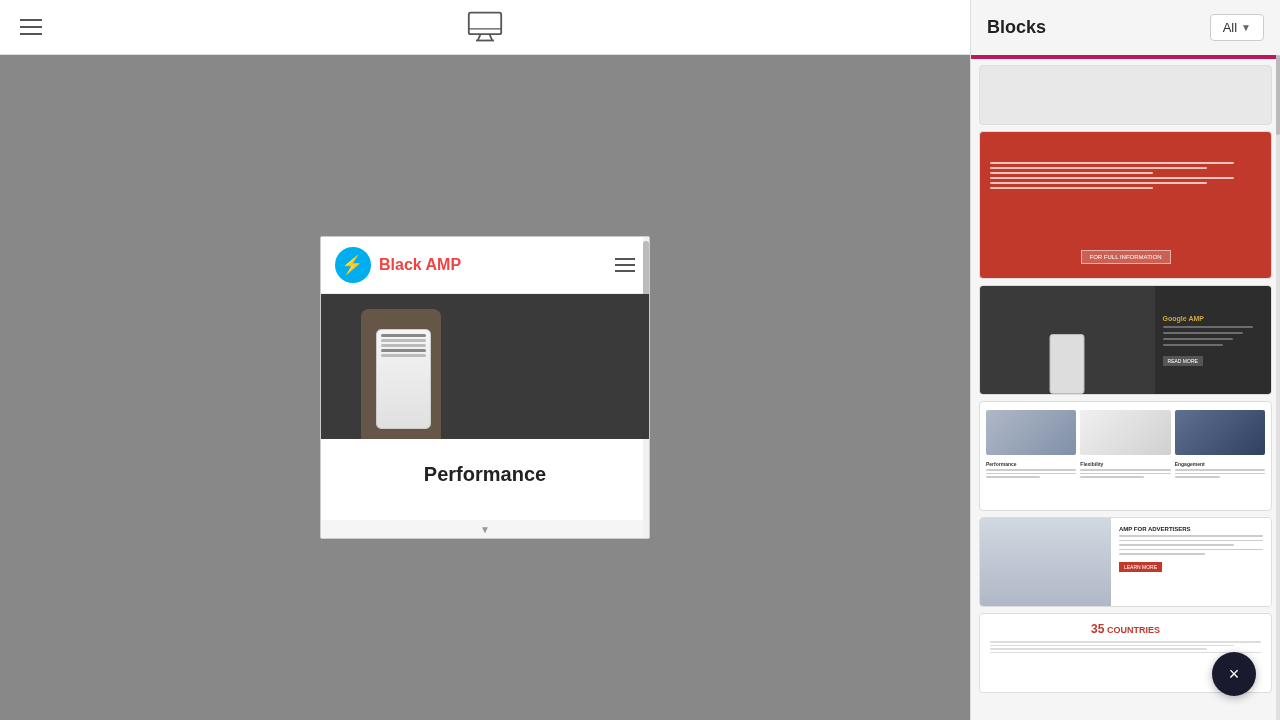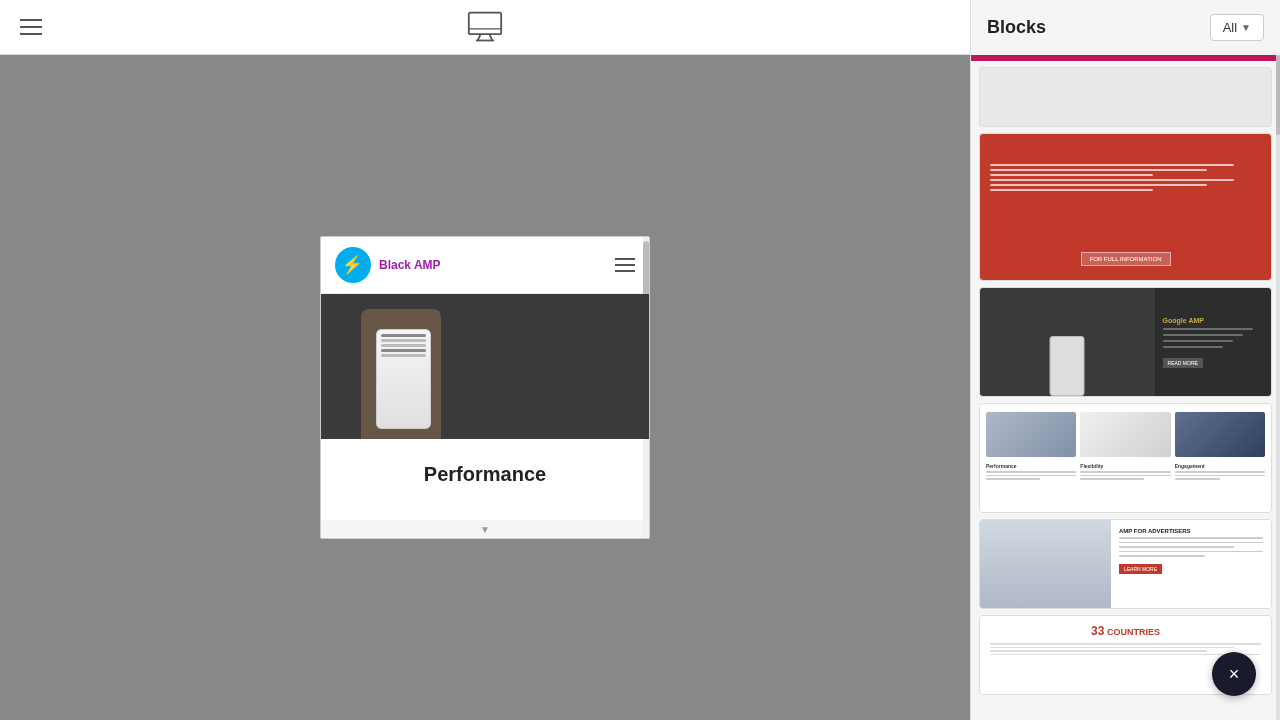--- a/index.html
+++ b/index.html
@@ -98,23 +98,23 @@
       align-items: center;
       justify-content: center;
     }
     .amp-bolt-inner {
       color: #1a1a2e;
       font-size: 18px;
       font-weight: bold;
       line-height: 1;
     }
     .amp-title {
-      font-size: 12px;
+      font-size: 16px;
       font-weight: bold;
-      color: #a21caf;
+      color: #ef4444;
     }
     .amp-hamburger {
       display: flex;
       flex-direction: column;
       gap: 4px;
       cursor: pointer;
     }
     .amp-hamburger span {
       display: block;
       width: 20px;
@@ -224,21 +224,21 @@
       flex-direction: column;
       height: 720px;
       overflow: hidden;
     }
     .sidebar-header {
       display: flex;
       align-items: center;
       justify-content: space-between;
       padding: 14px 16px;
       background: #f5f5f5;
-      border-bottom: 6px solid #be185d;
+      border-bottom: 4px solid #be185d;
     }
     .sidebar-title {
       font-size: 18px;
       font-weight: 600;
       color: #222;
     }
     .all-btn {
       background: #fff;
       border: 1px solid #ccc;
       border-radius: 4px;
@@ -651,21 +651,21 @@
         <div class="bt5-line"></div>
         <div class="bt5-line" style="width:80%"></div>
         <div class="bt5-line"></div>
         <div class="bt5-line" style="width:60%"></div>
         <div class="bt5-btn">LEARN MORE</div>
       </div>
     </div>
 
     <div class="block-thumb block-thumb-6">
       <div class="bt6-title">
-        <span style="color:#c0392b; font-size:12px; font-weight:bold;">33</span>
+        <span style="color:#c0392b; font-size:12px; font-weight:bold;">35</span>
         <span> COUNTRIES</span>
       </div>
       <div class="bt6-lines">
         <div class="bt6-line"></div>
         <div class="bt6-line" style="width:90%"></div>
         <div class="bt6-line" style="width:80%"></div>
         <div class="bt6-line"></div>
       </div>
     </div>
 

